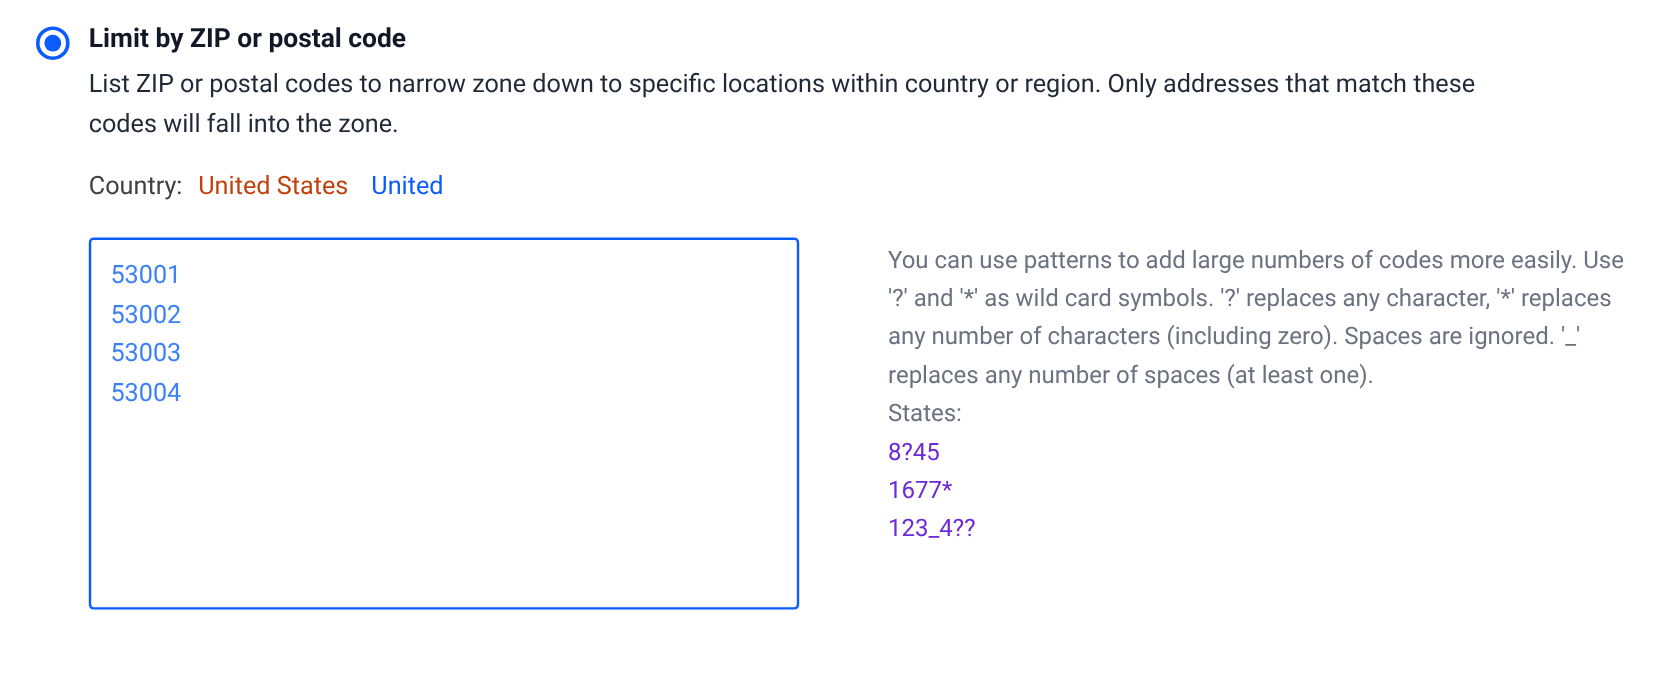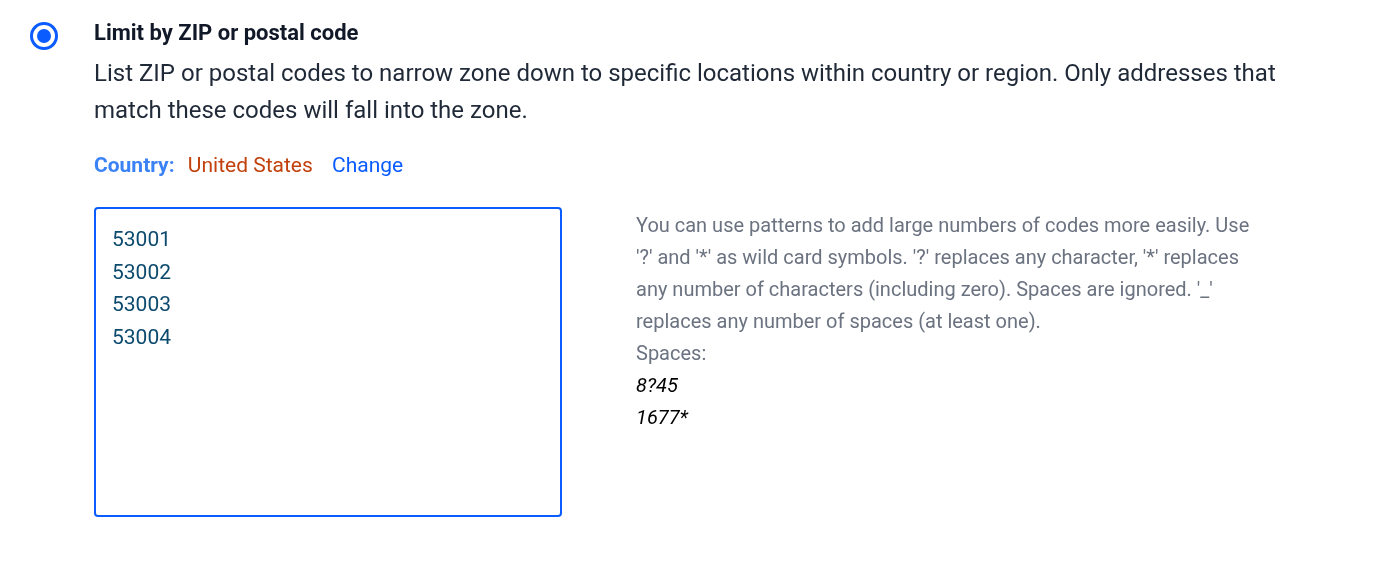--- a/index.html
+++ b/index.html
@@ -11,21 +11,21 @@
       font-family: -apple-system, BlinkMacSystemFont, "Segoe UI", Roboto, "Helvetica Neue", Arial, sans-serif;
       font-size: 21px;
       color: #1f2937;
       background: #fff;
       padding: 20px 30px;
       width: 1400px;
     }
     .option-row {
       display: flex;
       align-items: flex-start;
-      gap: 36px;
+      gap: 16px;
     }
     .radio-outer {
       flex-shrink: 0;
       width: 28px;
       height: 28px;
       border: 3px solid #0a5cff;
       border-radius: 50%;
       display: flex;
       align-items: center;
       justify-content: center;
@@ -41,100 +41,100 @@
     .option-content {
       flex: 1;
     }
     .option-title {
       font-weight: 700;
       font-size: 22px;
       color: #111827;
       margin-bottom: 10px;
     }
     .option-desc {
-      font-size: 24px;
+      font-size: 21px;
       color: #1f2937;
       line-height: 1.55;
       margin-bottom: 24px;
       max-width: 1200px;
     }
     .country-line {
       font-size: 21px;
       margin-bottom: 30px;
     }
     .country-label {
-      font-weight: 700;
-      color: #3b82f6;
+      font-weight: 400;
+      color: #404040;
     }
     .country-value {
       color: #c2410c;
       margin-left: 8px;
     }
     .change-link {
       color: #0a5cff;
       margin-left: 14px;
       cursor: pointer;
       text-decoration: none;
     }
     .codes-section {
       display: flex;
       gap: 30px;
       align-items: flex-start;
     }
     .codes-textarea {
-      width: 468px;
+      width: 592px;
       height: 310px;
       border: 2px solid #0a5cff;
       border-radius: 4px;
       padding: 14px 16px;
       font-family: inherit;
       font-size: 21px;
       line-height: 1.55;
       resize: none;
       outline: none;
-      color: #0c4a6e;
+      color: #3b82f6;
     }
     .help-text {
       flex: 1;
       font-size: 20px;
       color: #6b7280;
       line-height: 1.6;
       max-width: 620px;
       padding-top: 2px;
       margin-left: 44px;
     }
     .help-example-label {
       color: #6b7280;
     }
     .help-example-line {
-      color: #000000;
-      font-style: italic;
+      color: #6d28d9;
     }
   </style>
 </head>
 <body>
 
 <div class="option-row">
   <div class="radio-outer">
     <div class="radio-inner"></div>
   </div>
   <div class="option-content">
     <div class="option-title">Limit by ZIP or postal code</div>
     <div class="option-desc">List ZIP or postal codes to narrow zone down to specific locations within country or region. Only addresses that match these codes will fall into the zone.</div>
     <div class="country-line">
       <span class="country-label">Country:</span>
       <span class="country-value">United States</span>
-      <a class="change-link">Change</a>
+      <a class="change-link">United</a>
     </div>
     <div class="codes-section">
       <textarea class="codes-textarea" style="">53001
 53002
 53003
 53004</textarea>
       <div class="help-text">
         <div>You can use patterns to add large numbers of codes more easily. Use '?' and '*' as wild card symbols. '?' replaces any character, '*' replaces any number of characters (including zero). Spaces are ignored. '_' replaces any number of spaces (at least one).</div>
-        <div class="help-example-label">Spaces:</div>
+        <div class="help-example-label">States:</div>
         <div class="help-example-line">8?45</div>
         <div class="help-example-line">1677*</div>
+        <div class="help-example-line">123_4??</div>
       </div>
     </div>
   </div>
 </div>
 
 </body></html>

